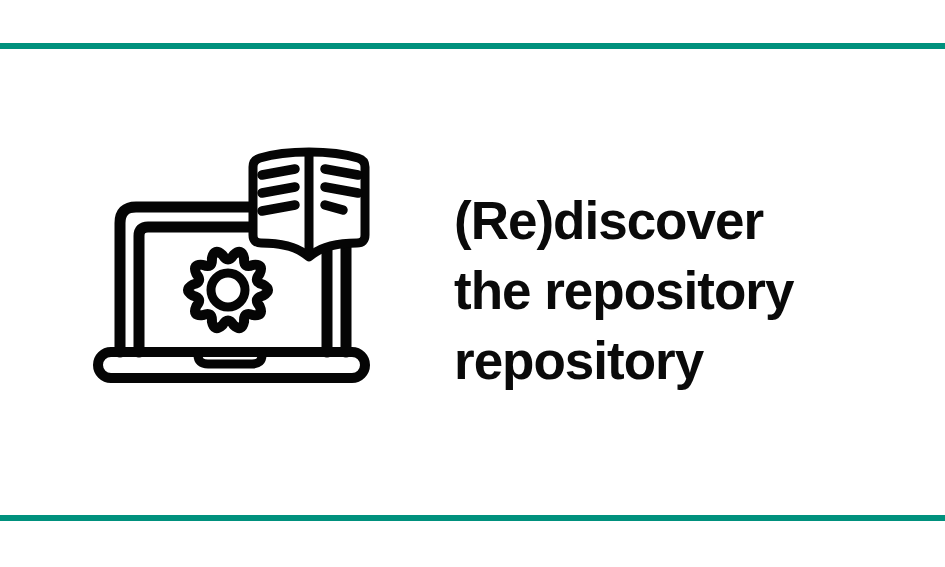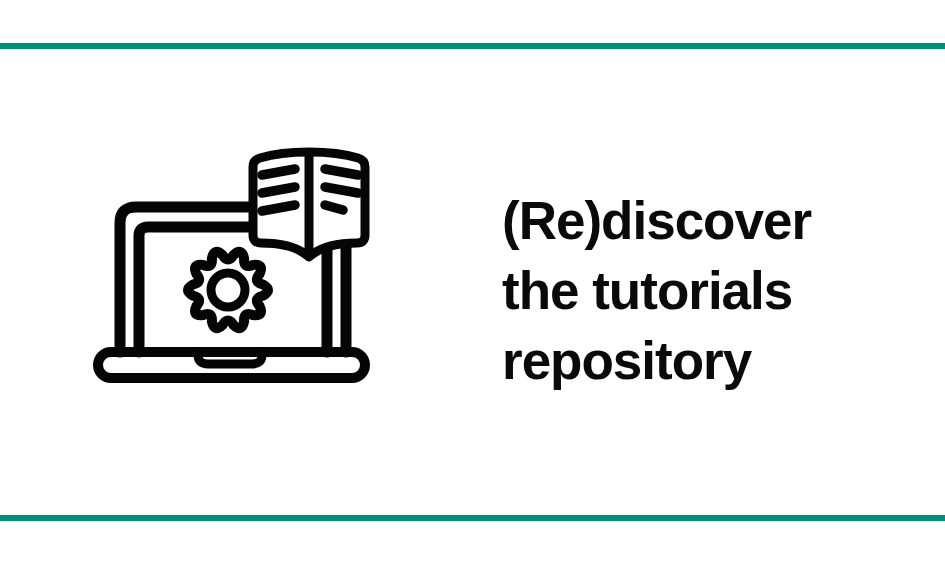--- a/index.html
+++ b/index.html
@@ -23,21 +23,21 @@
     color: var(--icon, #050505);
   }
   .icon-wrap svg { display: block; width: 100%; height: 100%; }
   .headline {
     position: absolute; left: 454px; top: 186px;
     font-weight: bold; font-size: 53px; line-height: 70px;
     letter-spacing: -1px;
     color: var(--text, #0a0a0a);
     white-space: nowrap;
   }
-  .headline span { display: block; margin-left: 48px; }
+  .headline span { display: block; }
 </style>
 </head>
 <body>
 
 <div class="banner">
 
   <div class="divider top"></div>
 
   <div class="icon-wrap">
     <svg viewBox="0 0 282 240" fill="none" stroke="currentColor" stroke-linecap="round" stroke-linejoin="round" aria-hidden="true">
@@ -64,19 +64,19 @@
           <path d="M235 24 L268 30"></path>
           <path d="M235 42 L268 48"></path>
           <path d="M235 60 L253 65"></path>
         </g>
       </g>
     </svg>
   </div>
 
   <div class="headline">
     <span>(Re)discover</span>
-    <span>the tutorials</span>
+    <span>the repository</span>
     <span>repository</span>
   </div>
 
   <div class="divider bottom"></div>
 
 </div>
 
 </body></html>

